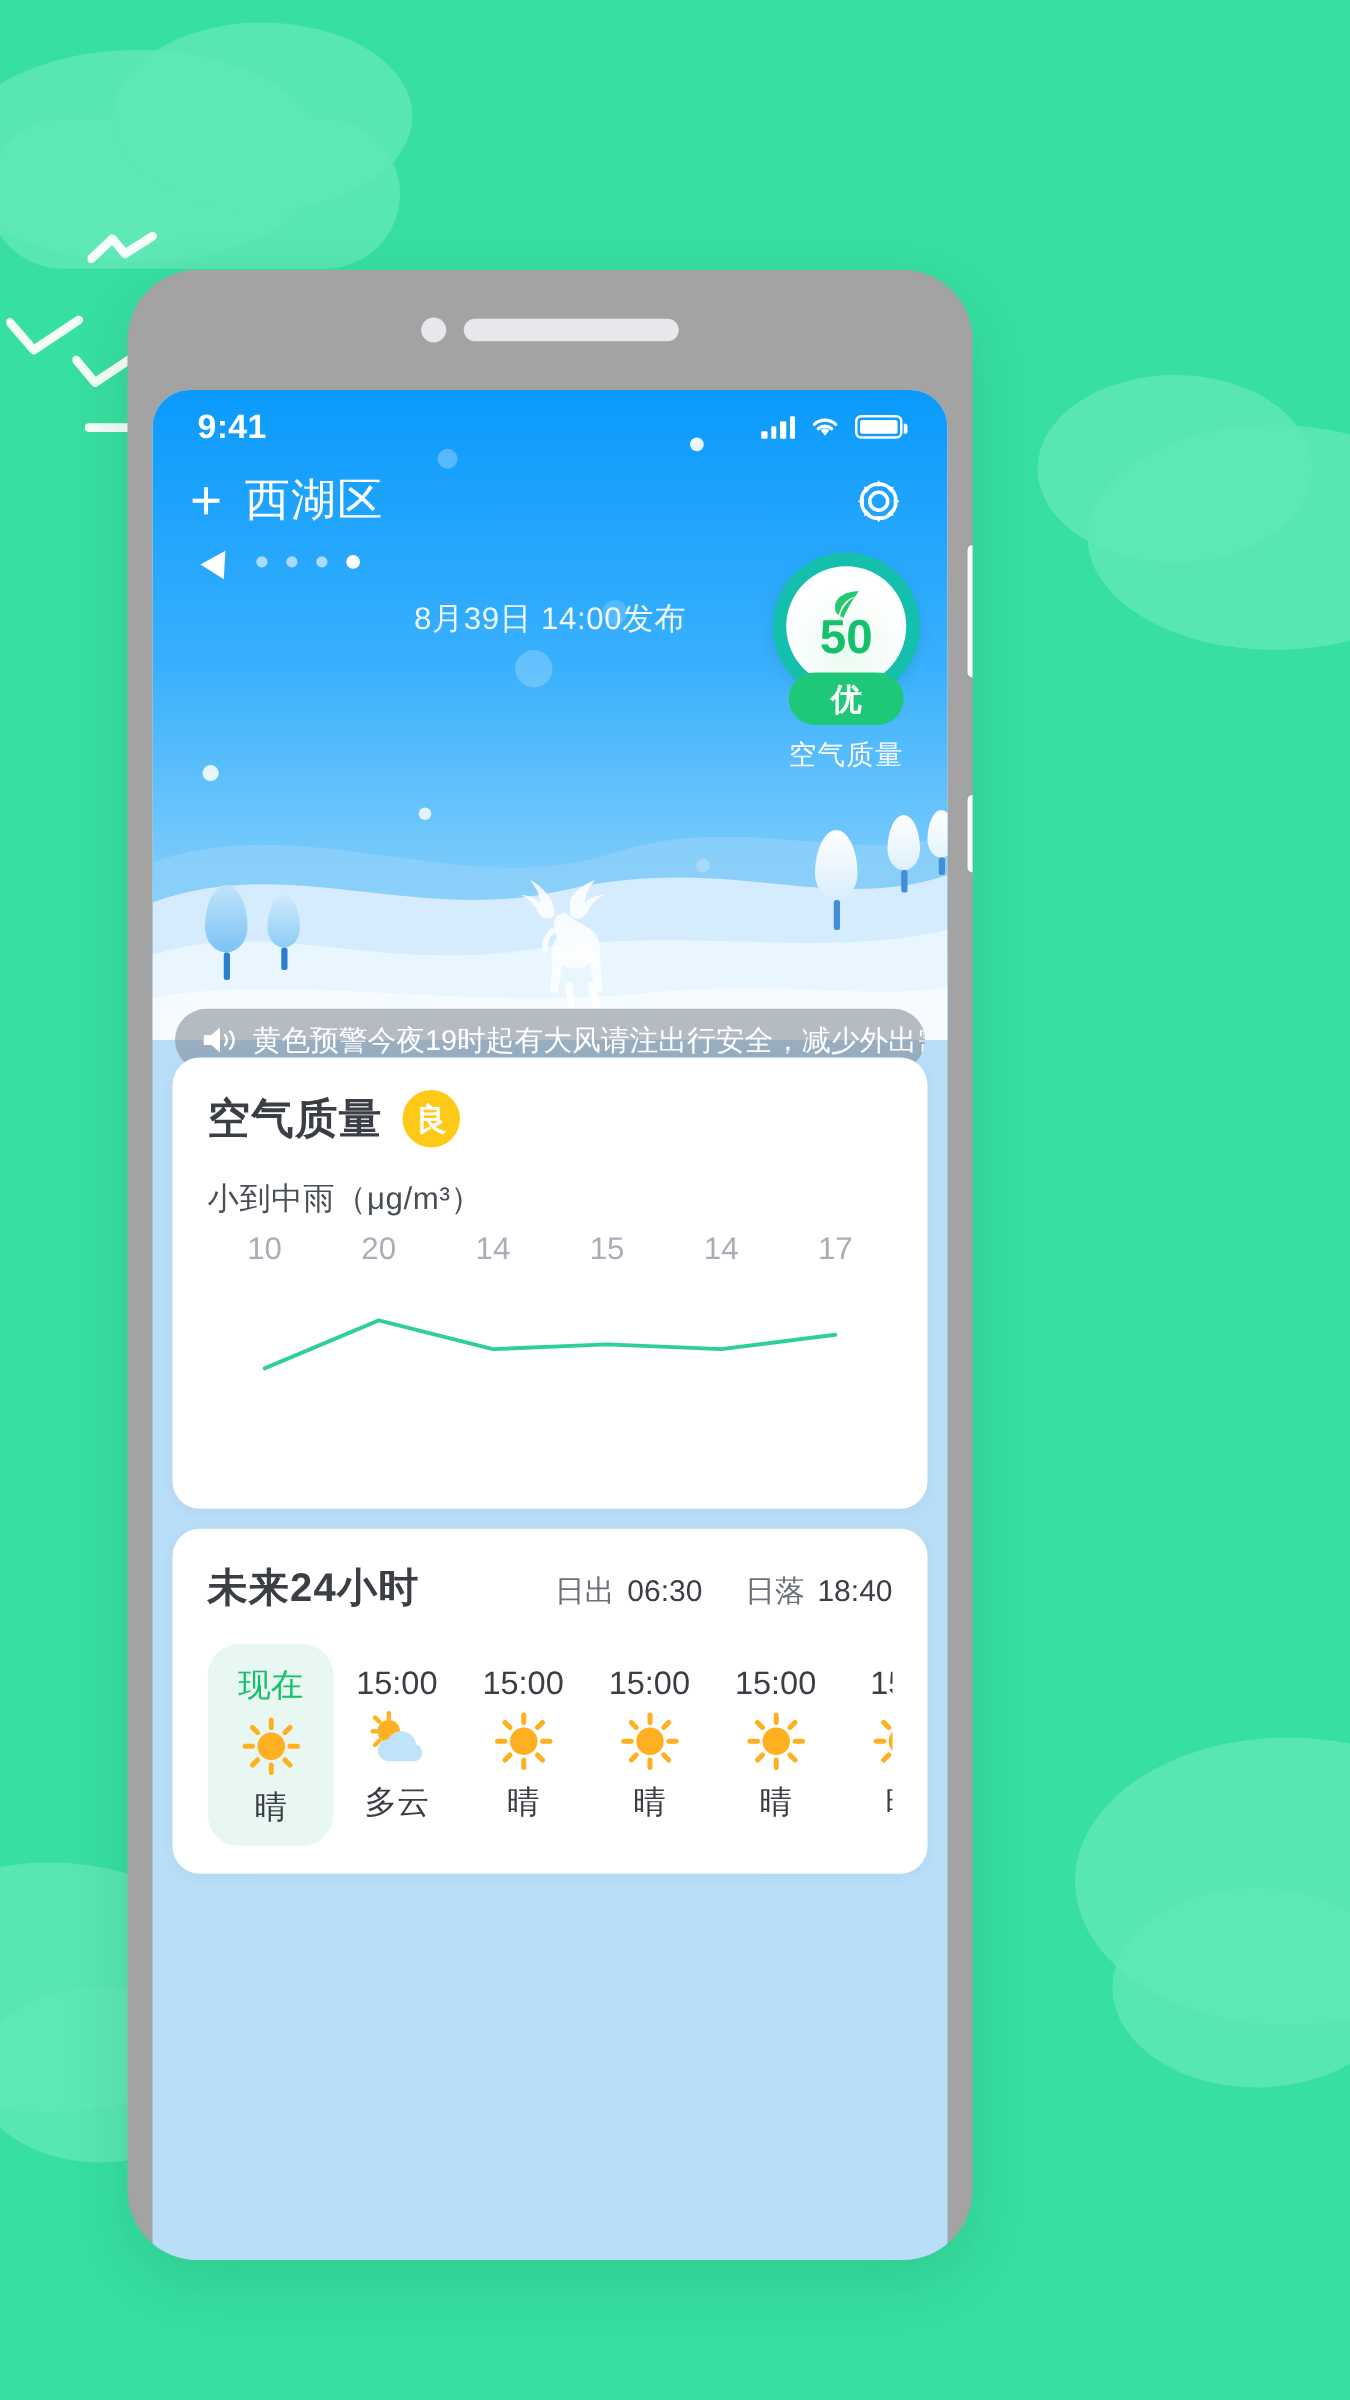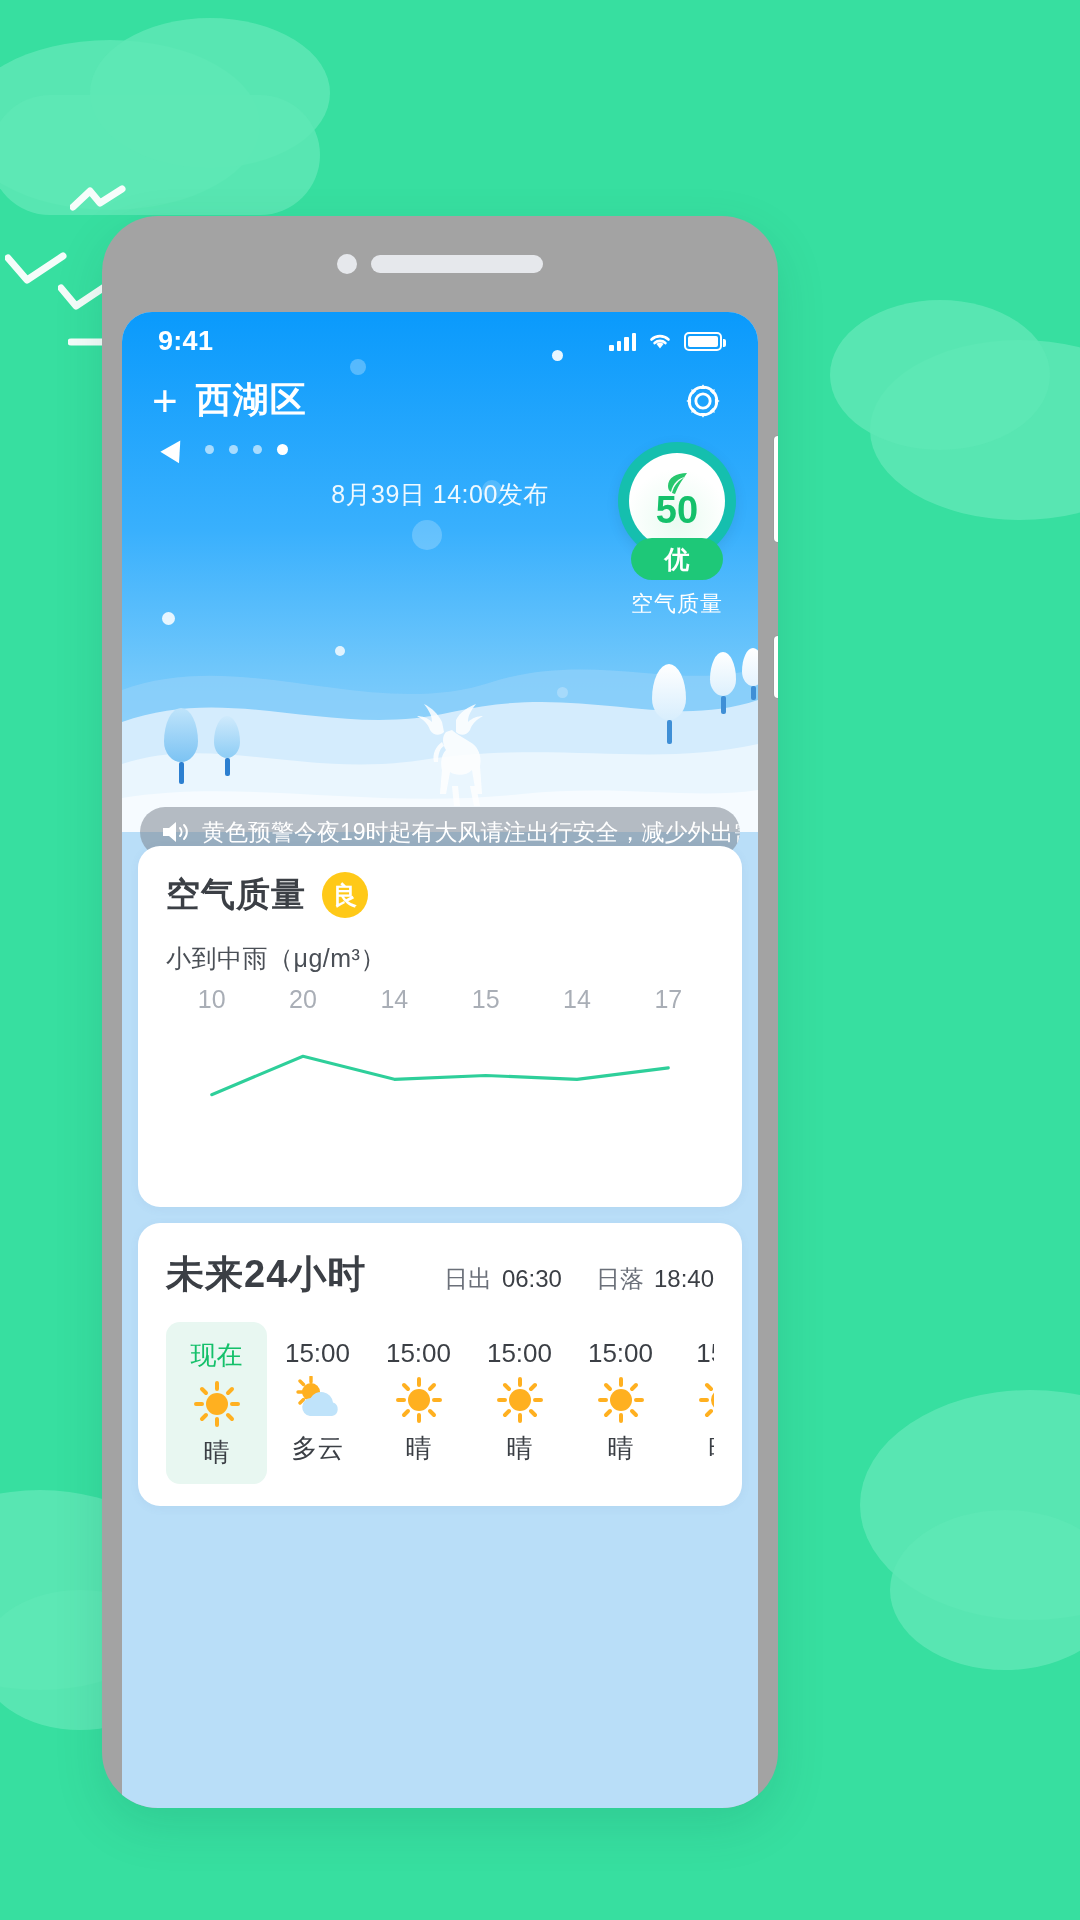--- a/index.html
+++ b/index.html
@@ -76,21 +76,21 @@
   .signal i:nth-child(3){height:14px}.signal i:nth-child(4){height:18px}
   .battery { width:38px; height:19px; border:2px solid #fff; border-radius:5px;
              position:relative; padding:2px; }
   .battery::after{content:"";position:absolute;right:-6px;top:5px;width:3px;height:8px;
                   background:#fff;border-radius:0 2px 2px 0;}
   .battery i { display:block; height:100%; width:100%; background:#fff; border-radius:2px; }
 
   .navrow { position:relative; display:flex; align-items:center;
             padding:6px 34px 0 30px; color:#fff; }
   .plus { font-size:44px; font-weight:300; line-height:1; margin-right:18px; }
-  .city { font-size:36px; font-weight:700; letter-spacing:1px; }
+  .city { font-size:36px; font-weight:400; letter-spacing:1px; }
   .gear { margin-left:auto; width:42px; height:42px; }
 
   .pager { display:flex; align-items:center; gap:15px; padding:14px 0 0 42px; }
   .pager .loc { width:0;height:0;border-left:11px solid transparent;
                 border-right:11px solid transparent;border-bottom:20px solid #fff;
                 transform:rotate(32deg); margin-right:4px; }
   .pdot { width:9px; height:9px; border-radius:50%; background:rgba(255,255,255,.6); }
   .pdot.wide { width:11px; height:11px; background:#fff; }
 
   
@@ -147,27 +147,27 @@
 
   .chart { position:relative; margin-top:10px; height:200px; }
   .chart .vals { display:flex; }
   .chart .vals span { flex:1; text-align:center; font-size:25px; color:#a9aeb6; }
   .chart .svgbox { position:absolute; left:0; right:0; top:52px; height:100px; }
   .chart .svgbox svg { width:100%; height:100%; display:block; }
   .chart .cats { position:absolute; left:0; right:0; bottom:0; display:flex; }
   .chart .cats span { flex:1; text-align:center; font-size:27px; color:#3b3f45; }
 
   .hour-head { display:flex; align-items:baseline; }
-  .hour-head .h-title { font-size:38px; font-weight:700; color:#3b3f45; letter-spacing:1px; }
+  .hour-head .h-title { font-size:32px; font-weight:700; color:#3b3f45; letter-spacing:1px; }
   .hour-head .sun { margin-left:auto; display:flex; gap:34px; font-size:24px; color:#6b7079; }
   .hour-head .sun b { font-weight:400; color:#3b3f45; margin-left:10px; }
 
   .hours { display:flex; margin-top:22px; overflow:hidden; }
   .hour { flex:none; width:101px; text-align:center; padding:16px 0 14px;
-          border-radius:14px; }
+          border-radius:26px; }
   .hour.now { background:#e8f7f1; }
   .hour .ht { font-size:26px; color:#3b3f45; }
   .hour.now .ht { color:#14c06a; }
   .hour .hi { height:62px; display:flex; align-items:center; justify-content:center; }
   .hour .hd { font-size:26px; color:#3b3f45; }
 </style>
 </head>
 <body>
 
 <div class="bg-decor">

